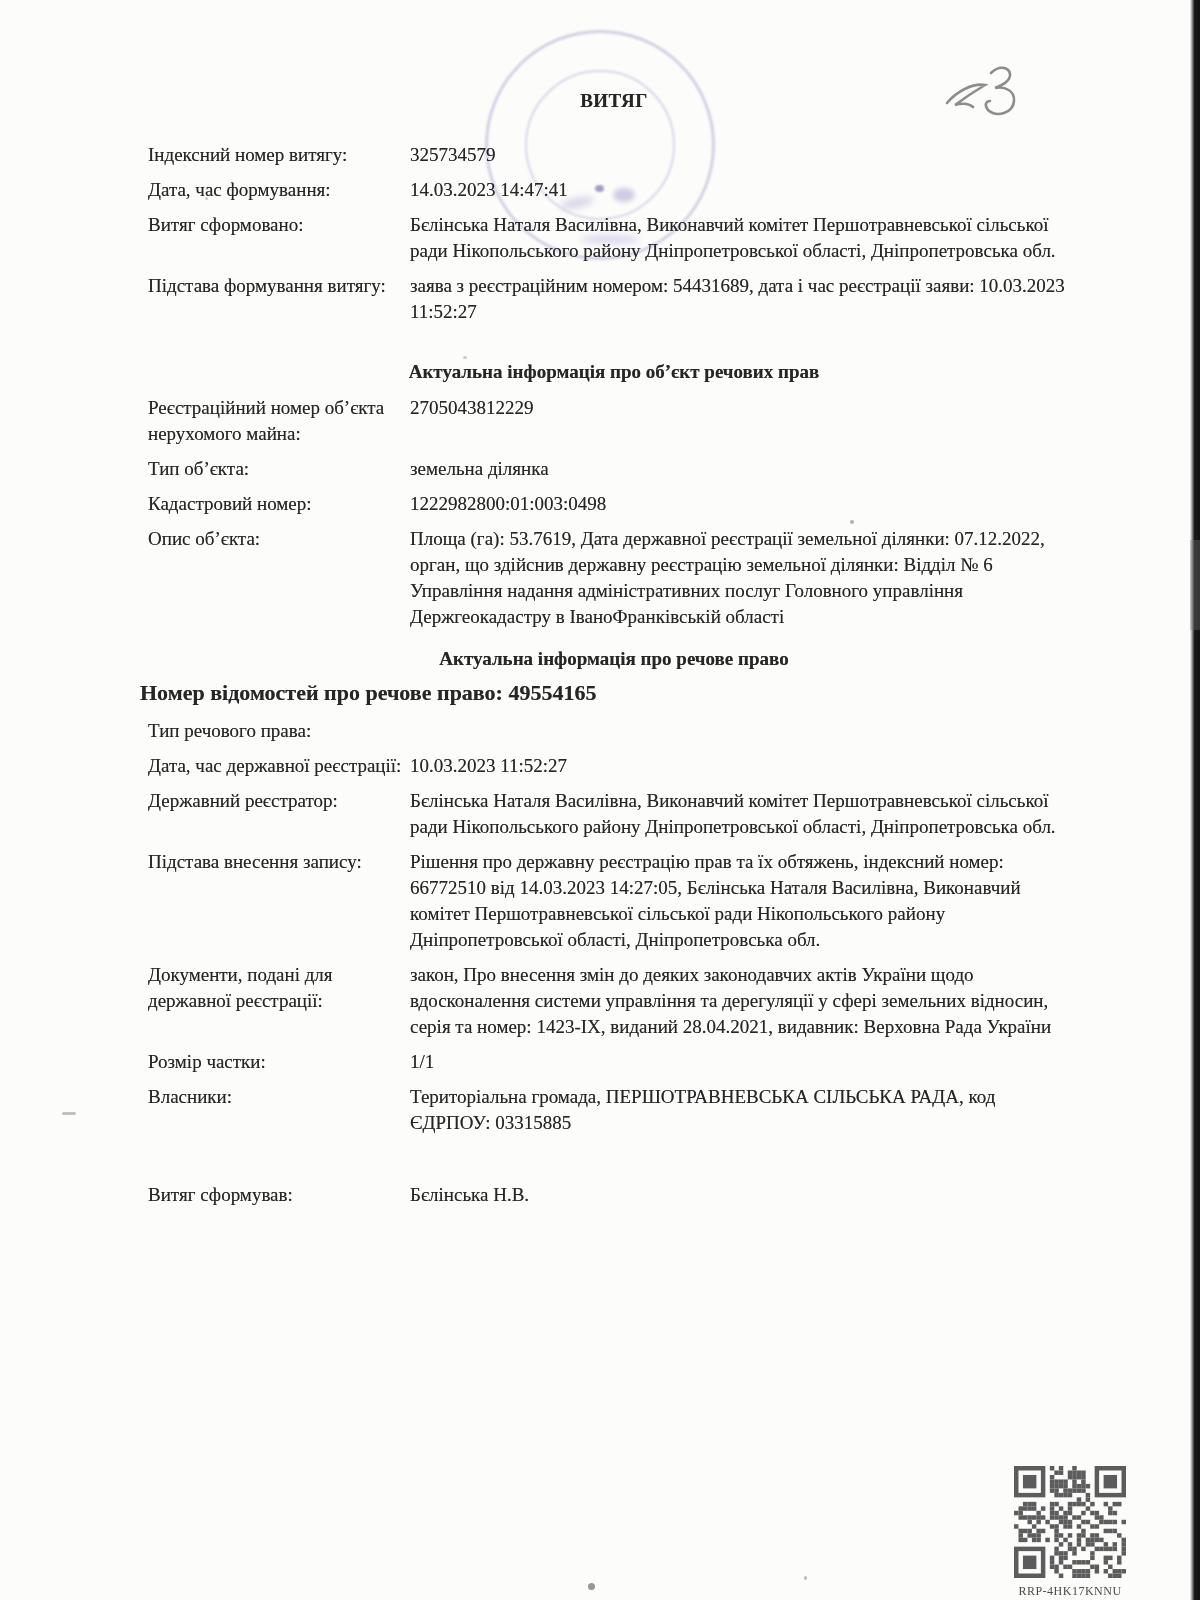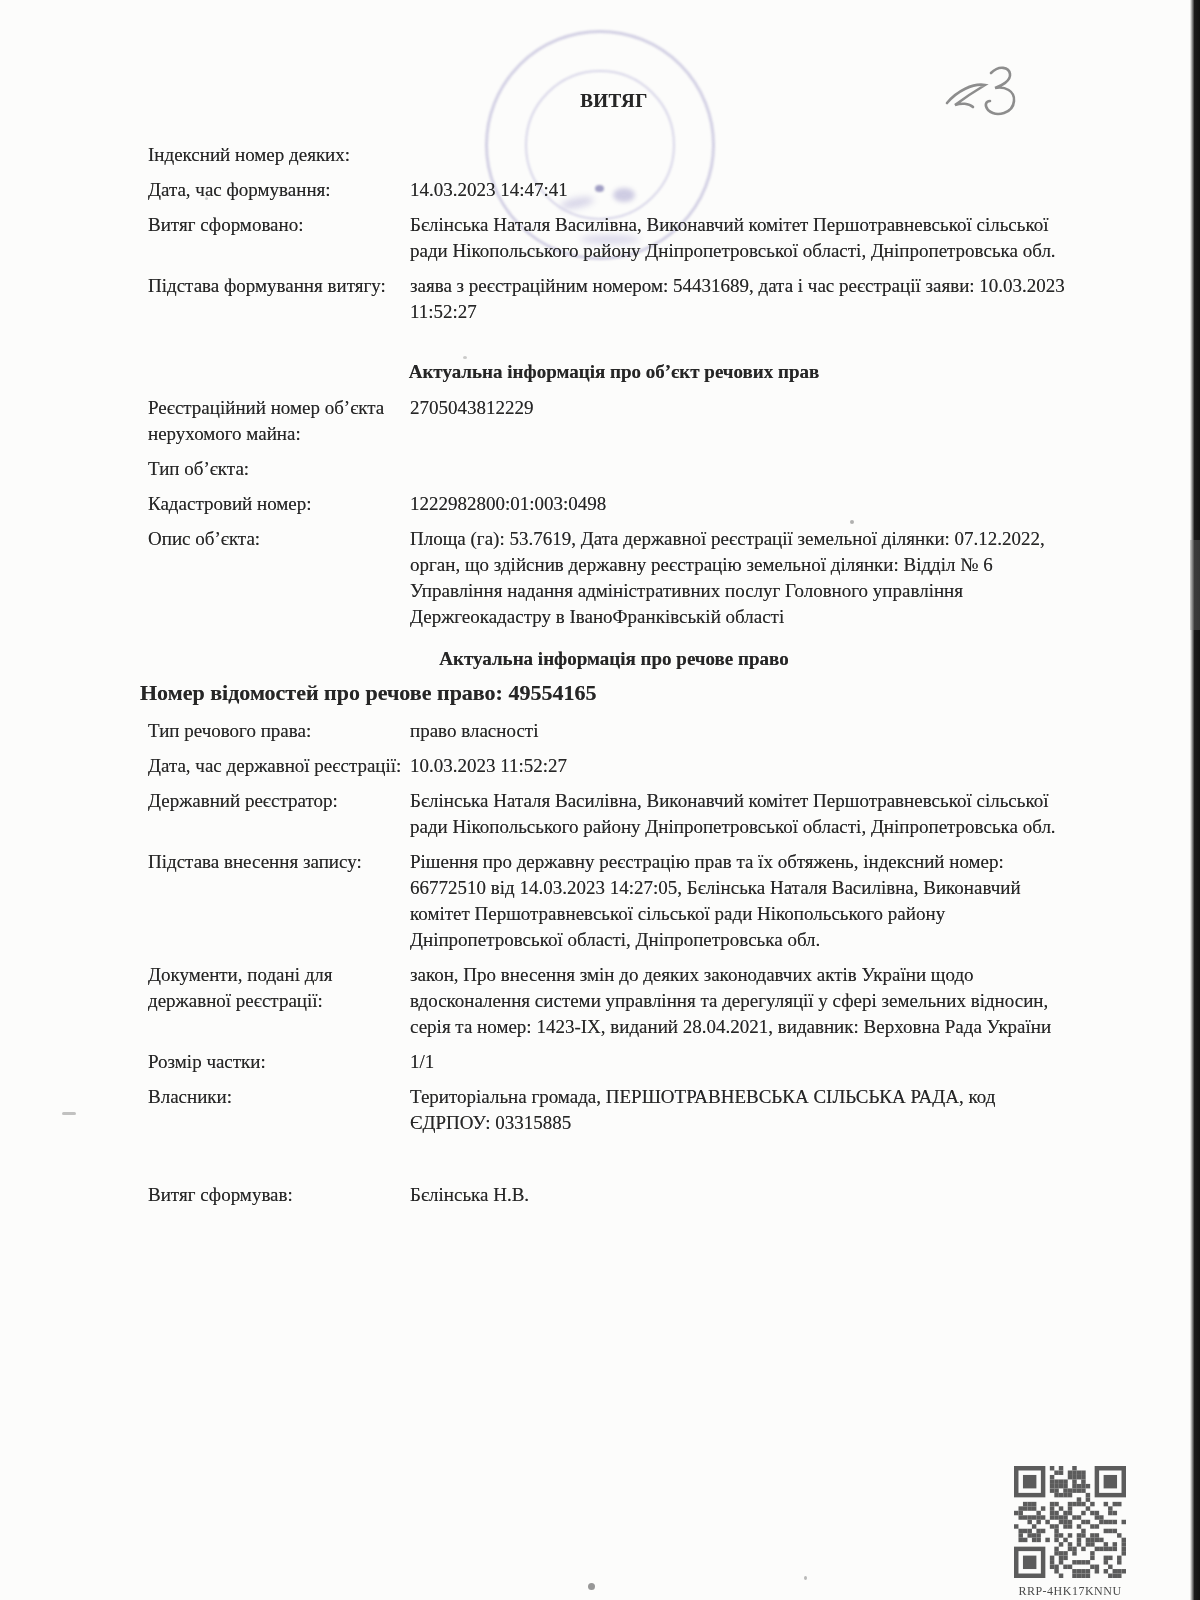--- a/index.html
+++ b/index.html
@@ -122,21 +122,22 @@
       <path d="M14 48 C 24 36, 40 28, 52 30 C 42 36, 30 44, 22 50 C 28 48, 36 48, 40 52"></path>
       <path d="M58 18 C 66 10, 76 12, 77 19 C 78 26, 68 31, 62 33 C 72 31, 82 36, 81 46 C 80 58, 64 63, 55 55 C 51 50, 53 46, 57 46"></path>
     </g>
   </svg>
 
   <div class="content">
     <div class="title body-text">ВИТЯГ</div>
 
     <div class="rows-block body-text">
       <div class="field-row">
-        <div class="field-label">Індексний номер деяких:</div>
+        <div class="field-label">Індексний номер витягу:</div>
+        <div class="field-value">325734579</div>
       </div>
       <div class="field-row">
         <div class="field-label">Дата, час формування:</div>
         <div class="field-value">14.03.2023 14:47:41</div>
       </div>
       <div class="field-row">
         <div class="field-label">Витяг сформовано:</div>
         <div class="field-value">Бєлінська Наталя Василівна, Виконавчий комітет Першотравневської сільської ради Нікопольського району Дніпропетровської області, Дніпропетровська обл.</div>
       </div>
       <div class="field-row">
@@ -147,38 +148,38 @@
 
     <div class="section-heading body-text">Актуальна інформація про об’єкт речових прав</div>
 
     <div class="body-text">
       <div class="field-row">
         <div class="field-label">Реєстраційний номер об’єкта нерухомого майна:</div>
         <div class="field-value">2705043812229</div>
       </div>
       <div class="field-row">
         <div class="field-label">Тип об’єкта:</div>
+        <div class="field-value">земельна ділянка</div>
       </div>
       <div class="field-row">
         <div class="field-label">Кадастровий номер:</div>
         <div class="field-value">1222982800:01:003:0498</div>
       </div>
       <div class="field-row">
         <div class="field-label">Опис об’єкта:</div>
         <div class="field-value">Площа (га): 53.7619, Дата державної реєстрації земельної ділянки: 07.12.2022, орган, що здійснив державну реєстрацію земельної ділянки: Відділ № 6 Управління надання адміністративних послуг Головного управління Держгеокадастру в ІваноФранківській області</div>
       </div>
     </div>
 
     <div class="section-heading tight body-text">Актуальна інформація про речове право</div>
     <div class="record-number">Номер відомостей про речове право: 49554165</div>
 
     <div class="body-text">
       <div class="field-row">
         <div class="field-label">Тип речового права:</div>
-        <div class="field-value">право власності</div>
       </div>
       <div class="field-row">
         <div class="field-label">Дата, час державної реєстрації:</div>
         <div class="field-value">10.03.2023 11:52:27</div>
       </div>
       <div class="field-row">
         <div class="field-label">Державний реєстратор:</div>
         <div class="field-value">Бєлінська Наталя Василівна, Виконавчий комітет Першотравневської сільської ради Нікопольського району Дніпропетровської області, Дніпропетровська обл.</div>
       </div>
       <div class="field-row">

